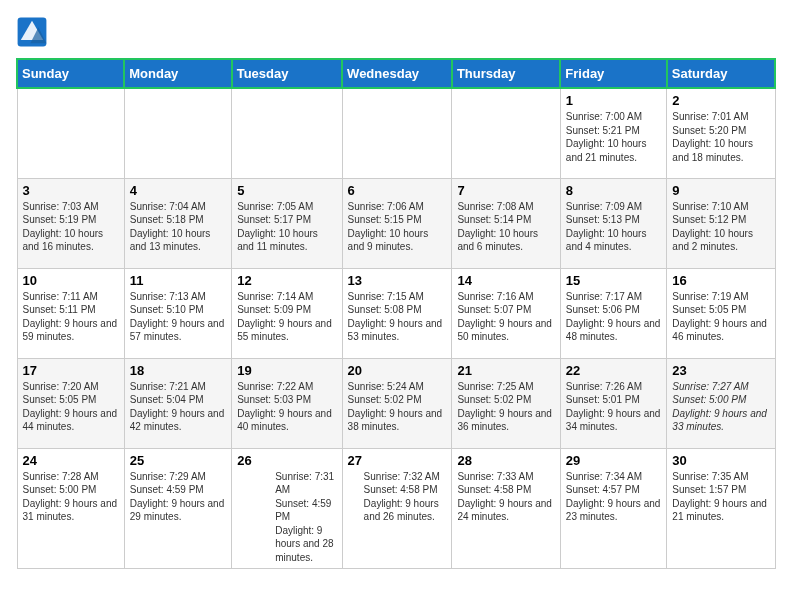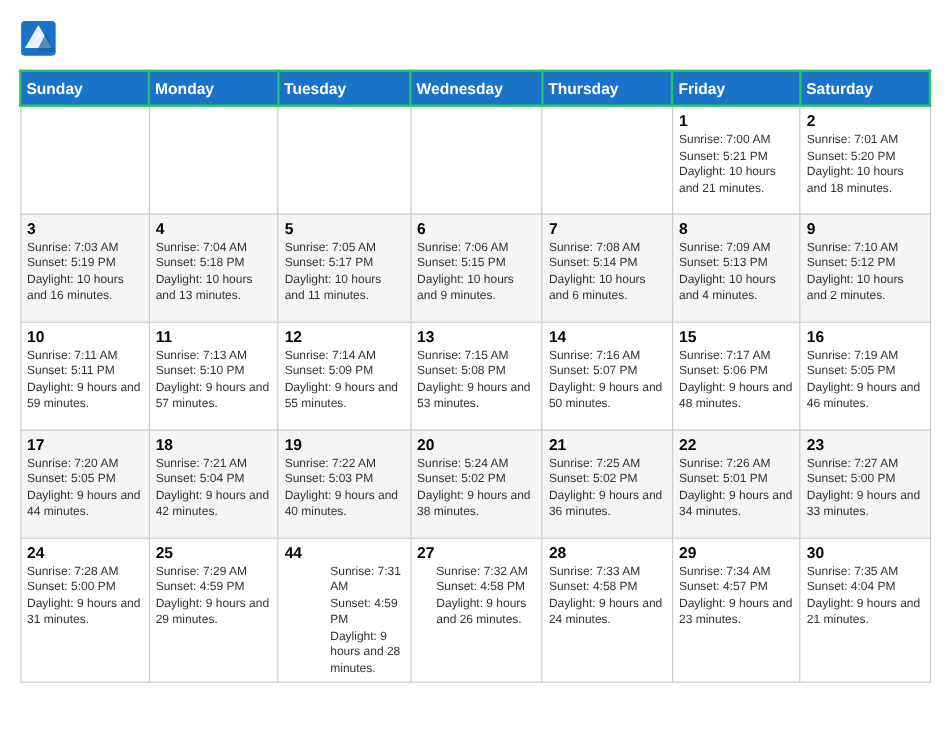--- a/index.html
+++ b/index.html
@@ -257,40 +257,40 @@
 Daylight: 9 hours and 36 minutes.</div>
         </td>
         <td>
           <span class="day-num">22</span>
           <div class="day-info" style="white-space: pre-line;">Sunrise: 7:26 AM
 Sunset: 5:01 PM
 Daylight: 9 hours and 34 minutes.</div>
         </td>
         <td>
           <span class="day-num">23</span>
-          <div class="day-info" style="white-space: pre-line;">Sunrise: 7:27 AM
+          <div class="day-info" style="white-space: pre-line; font-style: italic;">Sunrise: 7:27 AM
 Sunset: 5:00 PM
 Daylight: 9 hours and 33 minutes.</div>
         </td>
       </tr>
       <tr>
         <td>
           <span class="day-num">24</span>
           <div class="day-info" style="white-space: pre-line;">Sunrise: 7:28 AM
 Sunset: 5:00 PM
 Daylight: 9 hours and 31 minutes.</div>
         </td>
         <td>
           <span class="day-num">25</span>
           <div class="day-info" style="white-space: pre-line;">Sunrise: 7:29 AM
 Sunset: 4:59 PM
 Daylight: 9 hours and 29 minutes.</div>
         </td>
         <td>
-          <span class="day-num">44</span>
+          <span class="day-num">26</span>
           <div class="day-info" style="white-space: pre-line; margin-left: 38px;">Sunrise: 7:31 AM
 Sunset: 4:59 PM
 Daylight: 9 hours and 28 minutes.</div>
         </td>
         <td>
           <span class="day-num">27</span>
           <div class="day-info" style="white-space: pre-line; margin-left: 16px;">Sunrise: 7:32 AM
 Sunset: 4:58 PM
 Daylight: 9 hours and 26 minutes.</div>
         </td>
@@ -302,18 +302,18 @@
         </td>
         <td>
           <span class="day-num">29</span>
           <div class="day-info" style="white-space: pre-line;">Sunrise: 7:34 AM
 Sunset: 4:57 PM
 Daylight: 9 hours and 23 minutes.</div>
         </td>
         <td>
           <span class="day-num">30</span>
           <div class="day-info" style="white-space: pre-line;">Sunrise: 7:35 AM
-Sunset: 4:04 PM
+Sunset: 1:57 PM
 Daylight: 9 hours and 21 minutes.</div>
         </td>
       </tr>
     </tbody>
 </table>
 
 </body></html>

